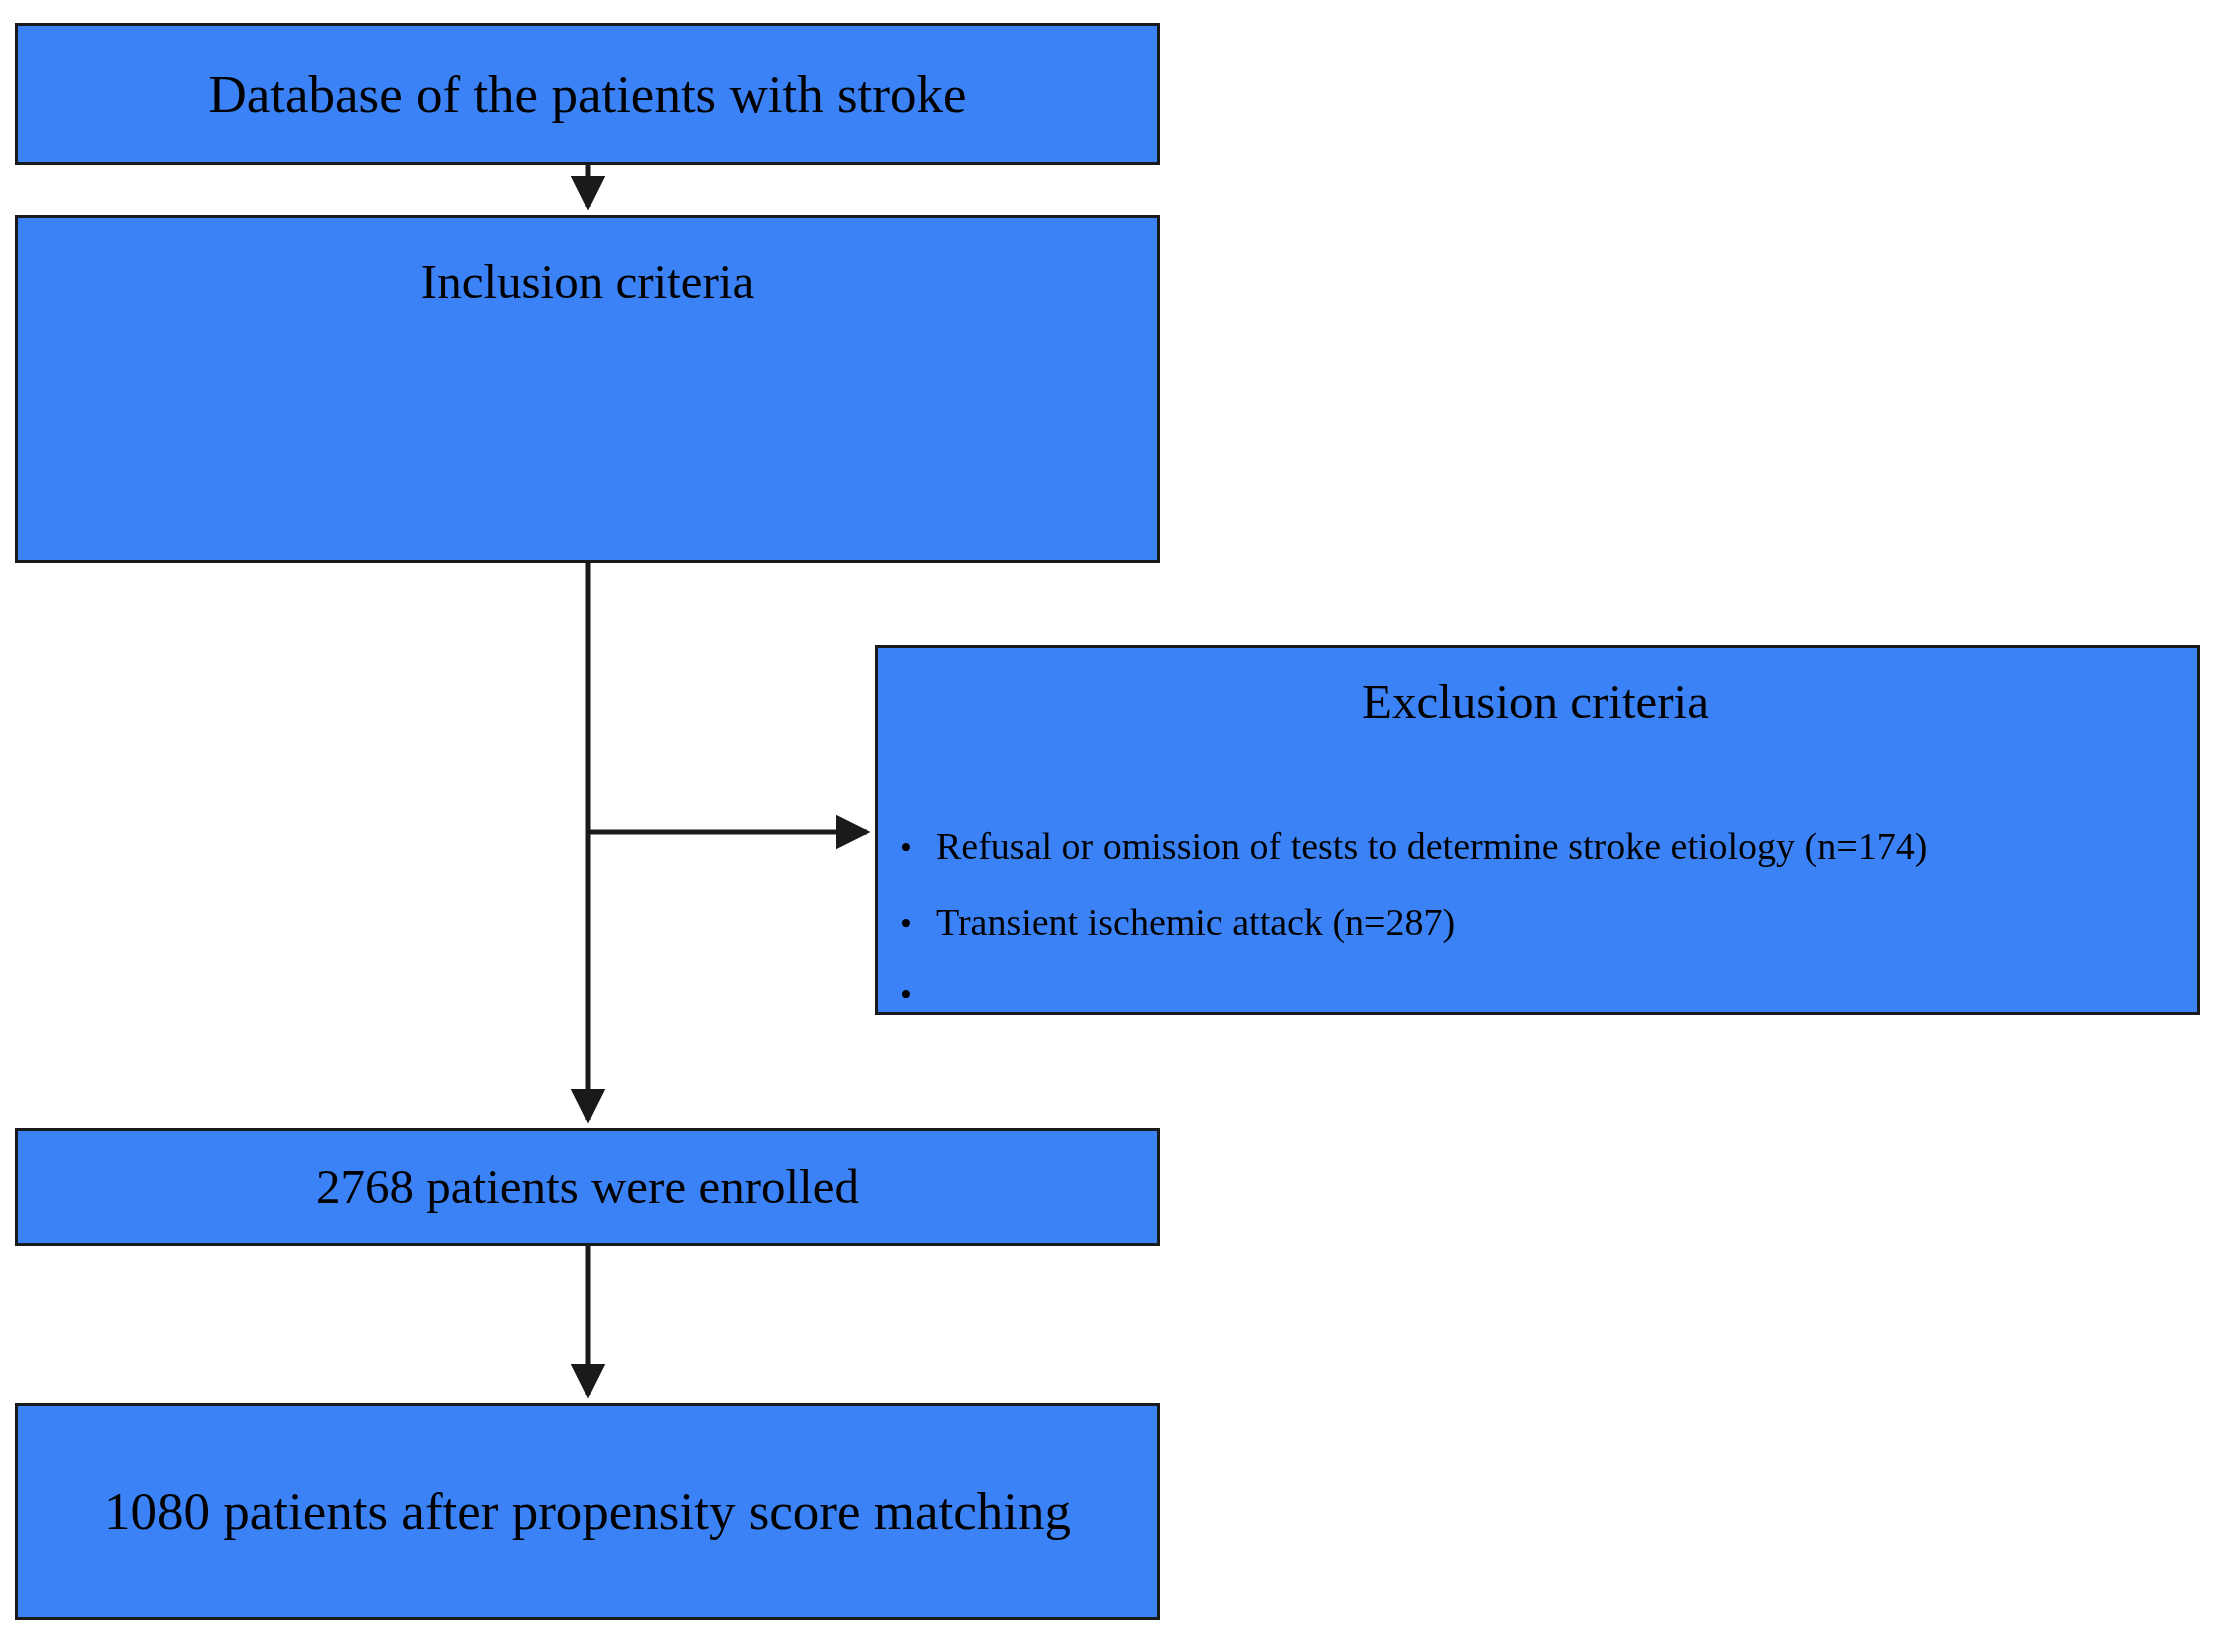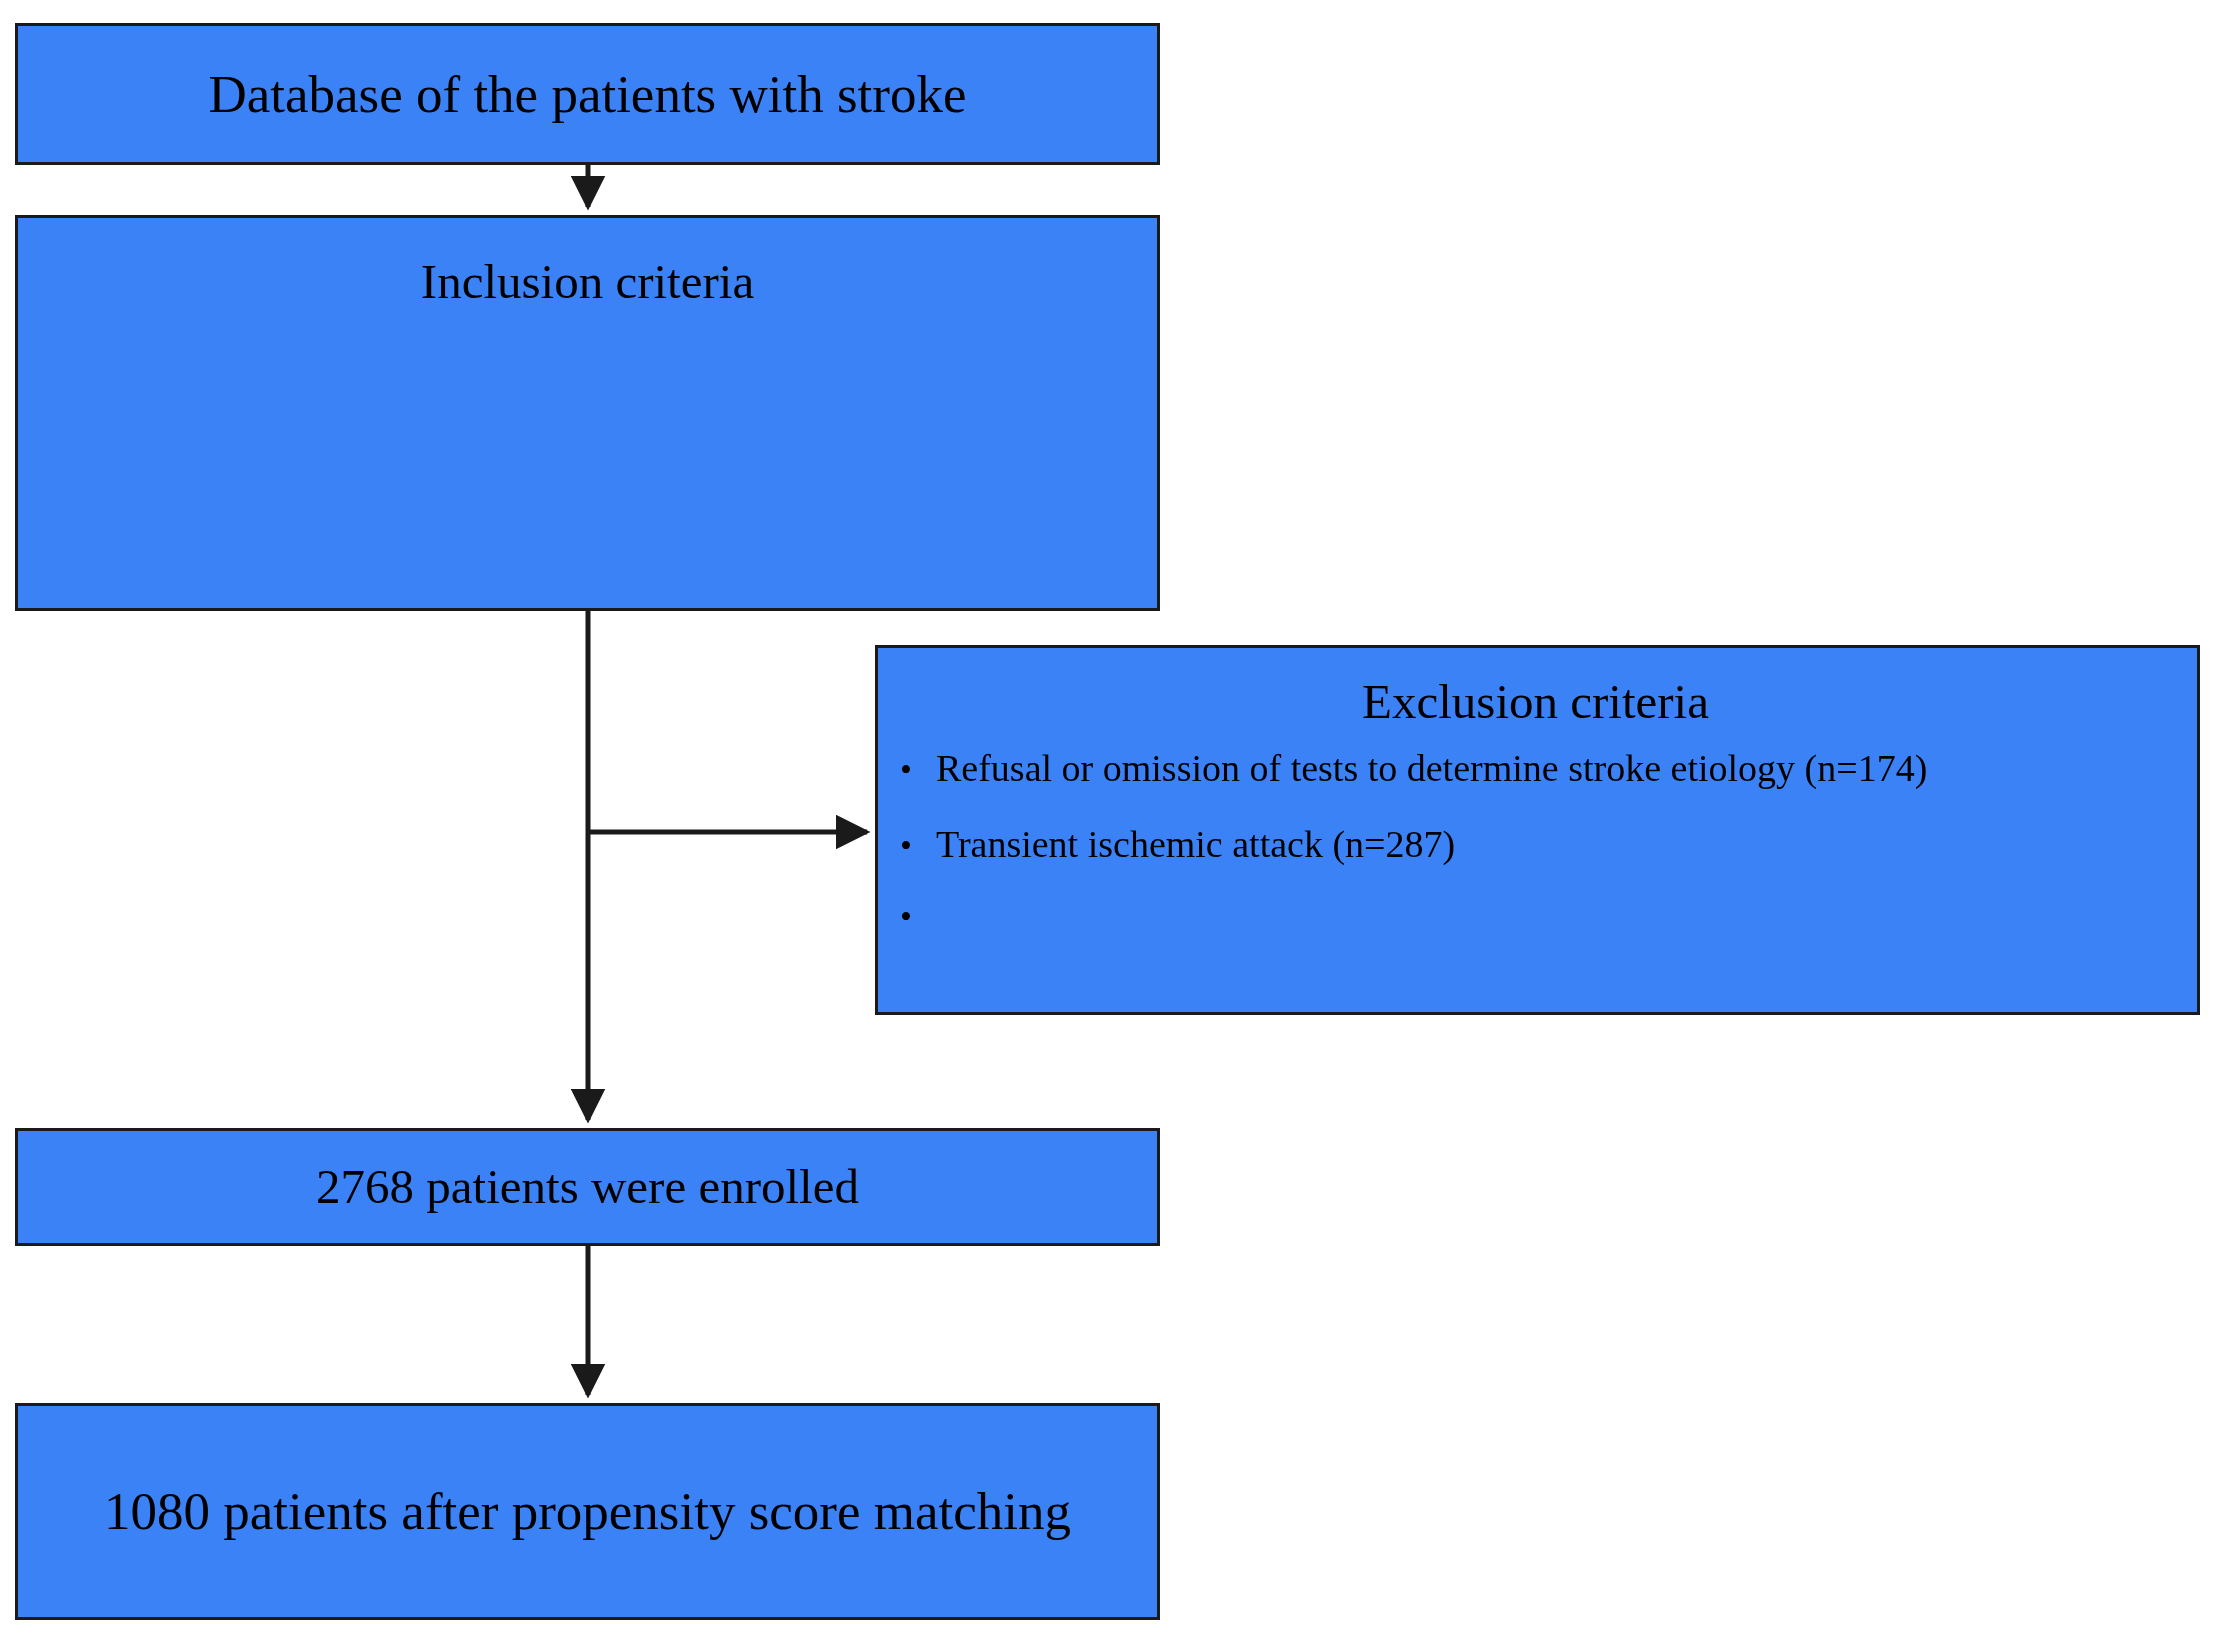--- a/index.html
+++ b/index.html
@@ -58,42 +58,42 @@
   }
   #box-database .box-title {
     font-size: 53px;
   }
 
   
   #box-inclusion {
     left: 15px;
     top: 215px;
     width: 1145px;
-    height: 396px;
+    height: 348px;
     justify-content: flex-start;
     padding-top: 36px;
   }
   #box-inclusion .box-title {
     font-size: 49px;
   }
   #box-inclusion .box-body {
     margin-top: 46px;
     font-size: 39px;
     line-height: 1.32;
     text-align: center;
     width: 100%;
   }
 
   
   #box-exclusion {
     left: 875px;
     top: 645px;
     width: 1325px;
     height: 370px;
-    justify-content: flex-start;
+    justify-content: space-between;
     align-items: stretch;
     padding: 26px 4px 0 0;
   }
   #box-exclusion .box-title {
     font-size: 49px;
     width: 100%;
   }
 
   .bullet-list {
     list-style: none;

